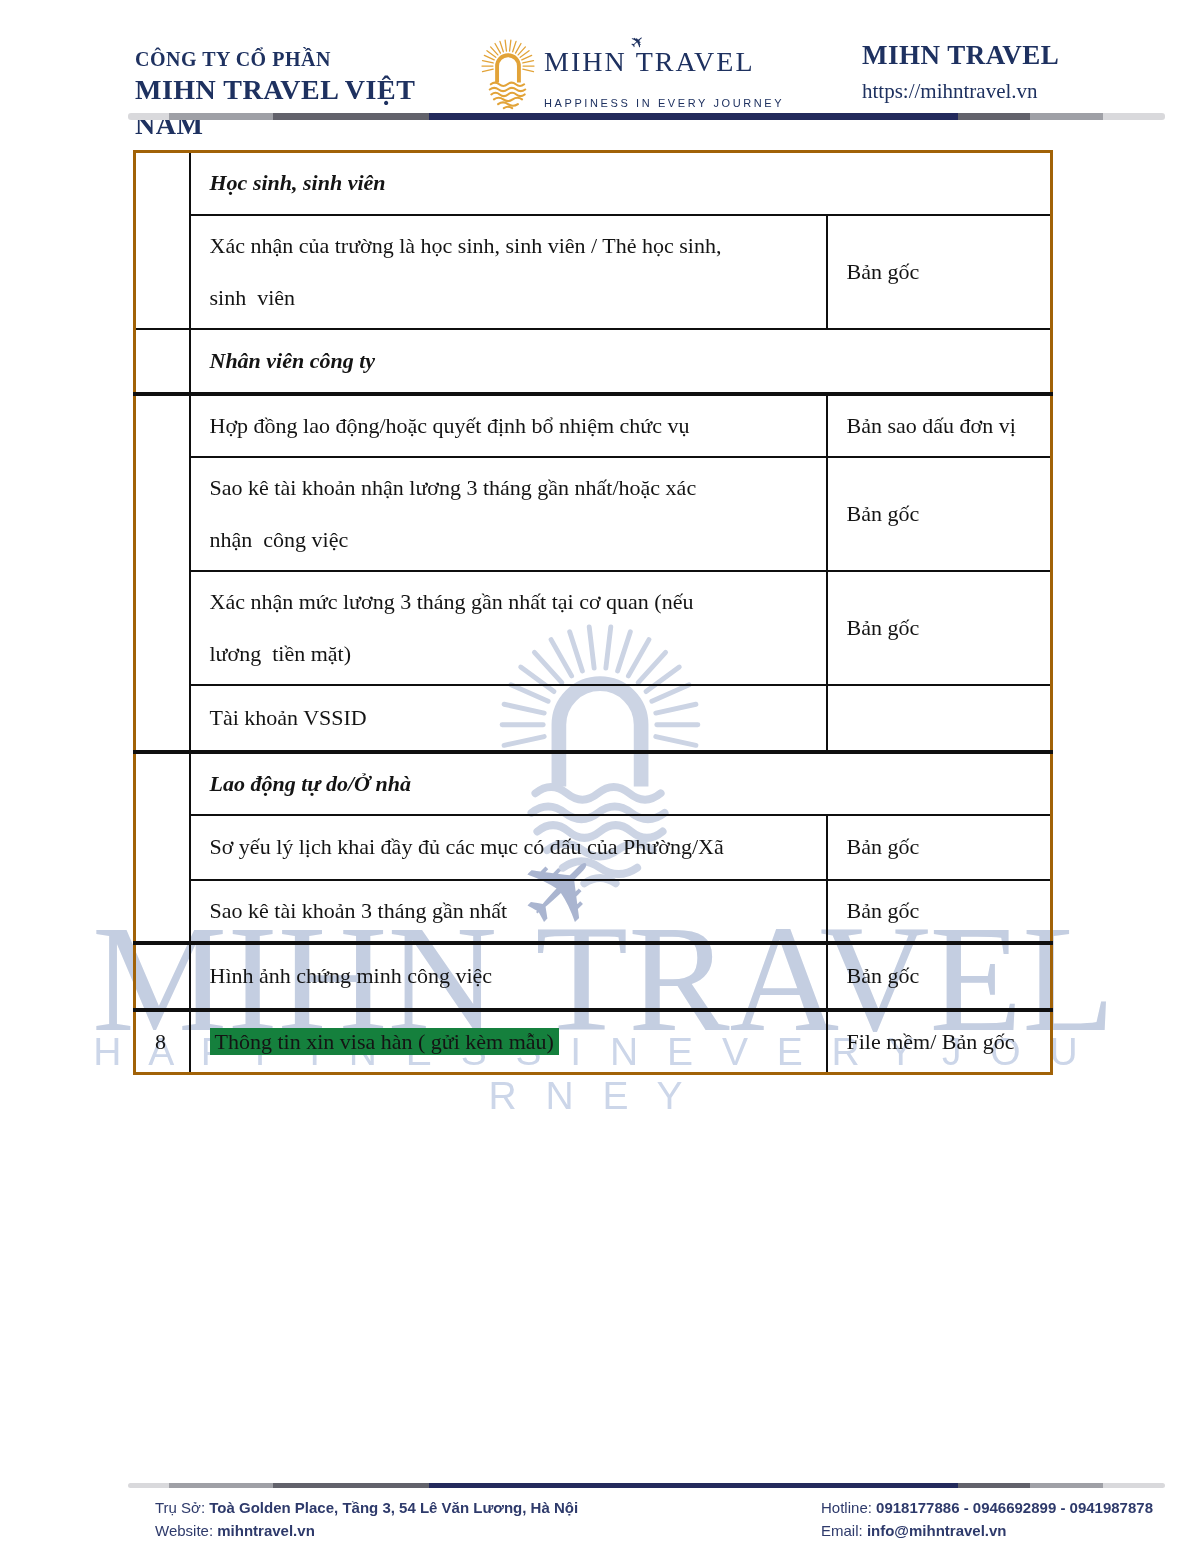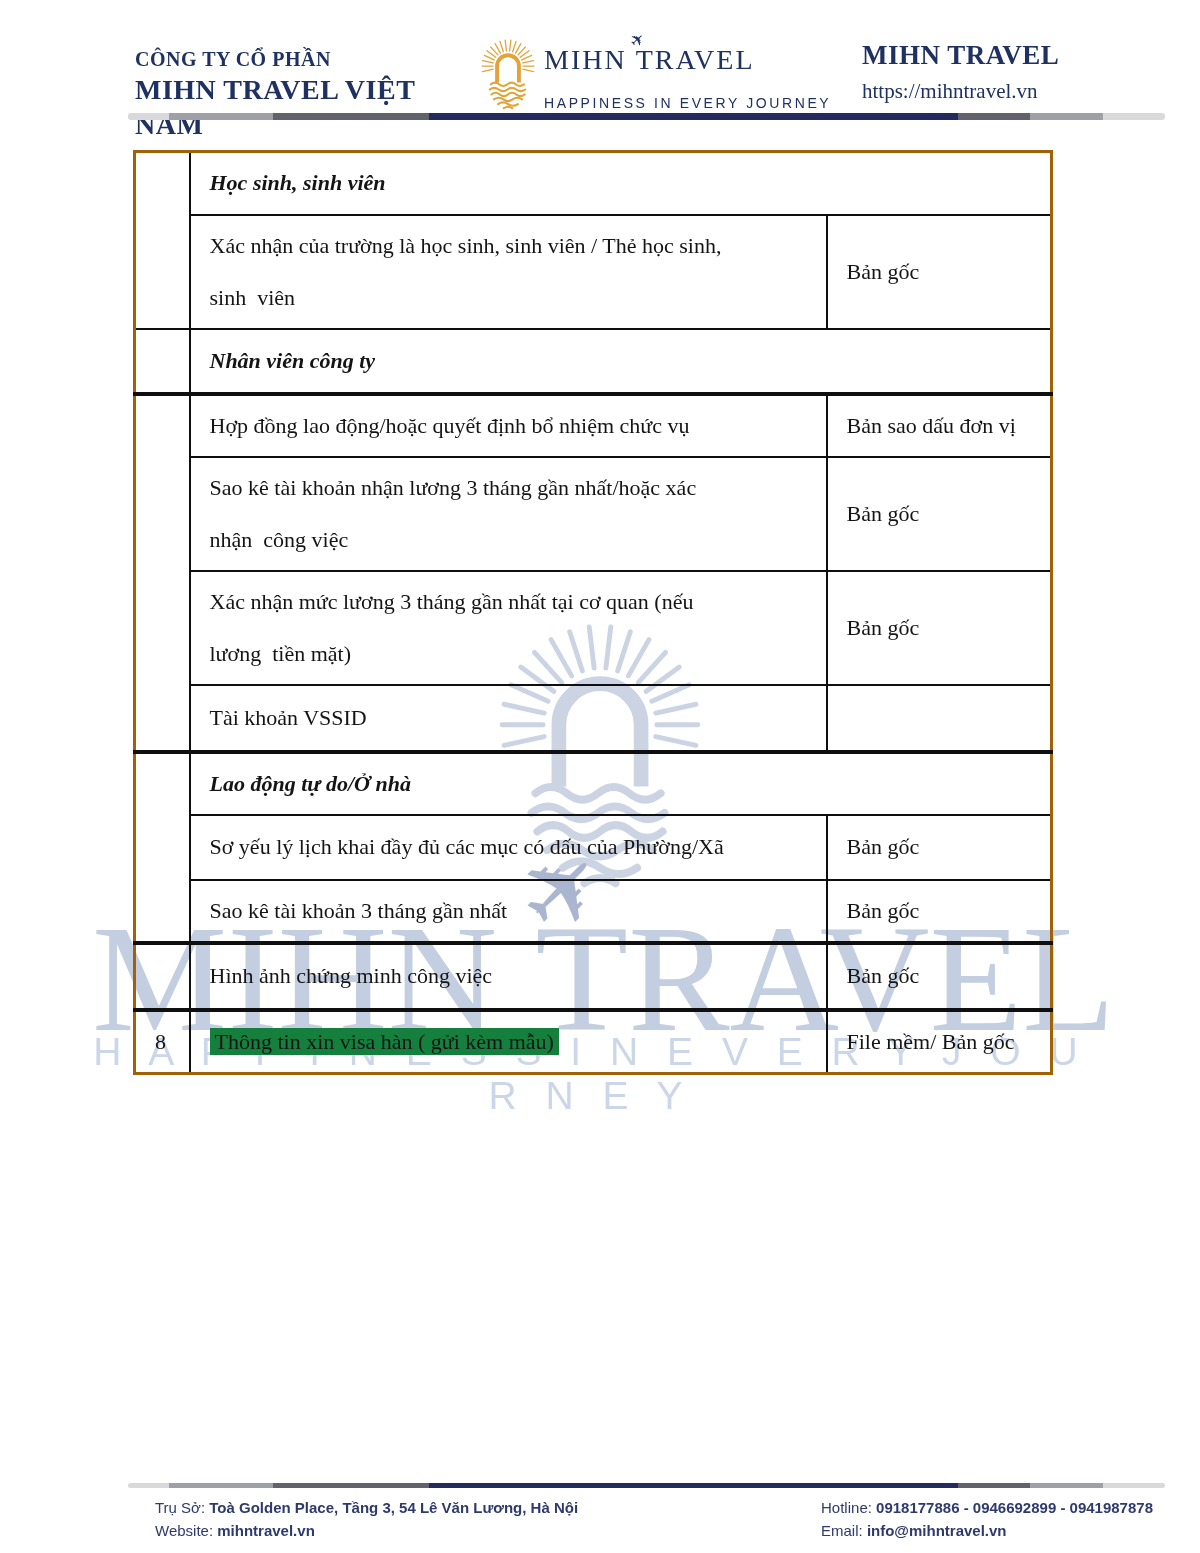--- a/index.html
+++ b/index.html
@@ -26,21 +26,21 @@
     font-size:28px; color:#1e3160; letter-spacing:2px; font-weight:500;
     display:flex; align-items:baseline; white-space:pre;
   }
   .t-wrap { position:relative; display:inline-block; }
   .plane {
     position:absolute; top:-15px; left:-6px; font-size:17px; color:#1e3160;
     transform:rotate(-42deg); font-family:"DejaVu Sans", sans-serif;
   }
   .logo-tagline {
     margin-top:19px; font-family:"Liberation Sans", sans-serif;
-    font-size:14px; letter-spacing:2.6px; color:#1e3160; text-align:center;
+    font-size:11px; letter-spacing:2.6px; color:#1e3160; text-align:center;
   }
 
   .hdr-right { position:absolute; left:862px; top:40px; color:#1e3160; }
   .hdr-right .brand { font-size:27px; font-weight:bold; letter-spacing:0.5px; }
   .hdr-right .url  { font-size:21px; margin-top:8px; }
 
   .bar {
     position:absolute; left:128px; width:1037px; height:7px; border-radius:3px;
     background:linear-gradient(90deg,
       #d9d9dc 0%, #d9d9dc 4%, #9fa0a6 4%, #9fa0a6 14%,

